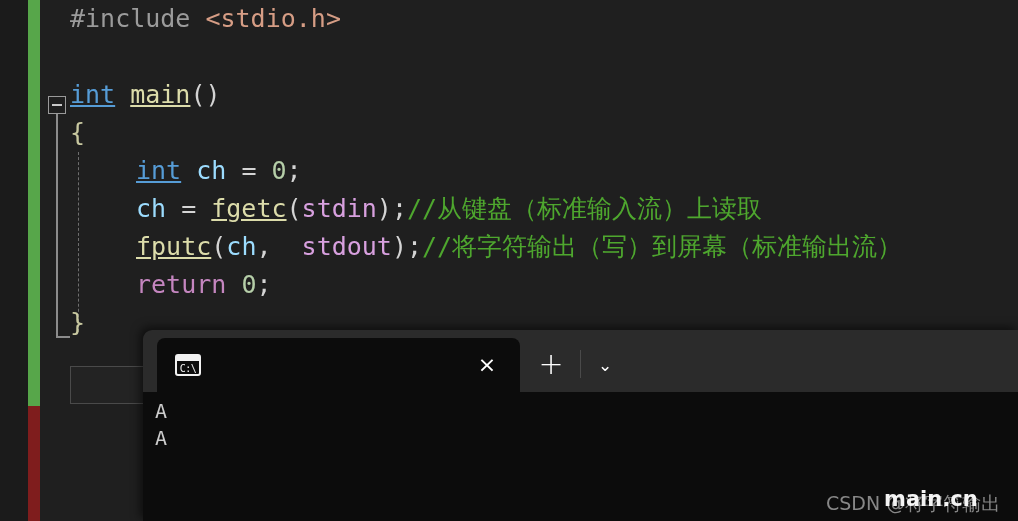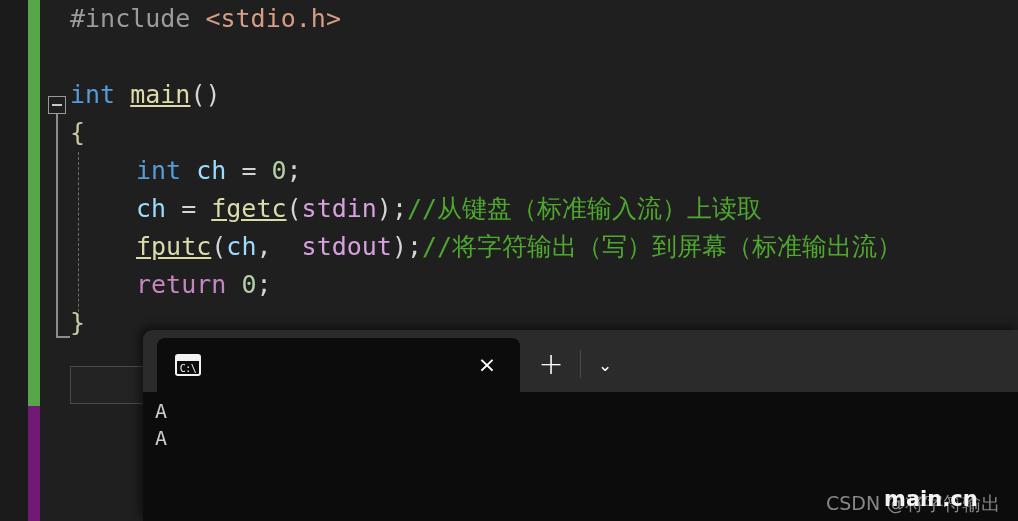--- a/index.html
+++ b/index.html
@@ -6,21 +6,21 @@
   body{
     width:1018px;height:521px;overflow:hidden;
     background:#1b1b1b;
     font-family:"DejaVu Sans",sans-serif;
     position:relative;
   }
 
   
   #editor{
     position:absolute;left:0;top:0;width:1018px;height:521px;
-    background:#701a75;
+    background:#7f1d1d;
   }
   .left-strip{
     position:absolute;left:0;top:0;width:28px;height:521px;
     background:#1b1b1b;
   }
   .change-bar{
     position:absolute;left:28px;top:0;width:12px;height:406px;
     background:#57a64a;
   }
   .gutter-fill{
@@ -37,21 +37,21 @@
     white-space:pre;
     color:#d4d4d4;
   }
   .ln{position:absolute;left:0;width:978px;height:38px;}
   .ind1{padding-left:30px;}
   .ind3{padding-left:96px;}
 
   
   .c-pre   {color:#9b9b9b;}
   .c-inc   {color:#d69d85;}
-  .c-kw    {color:#569cd6;}
+  .c-kw    {color:#569cd6;text-decoration:underline;}
   .c-fn    {color:#dcdcaa;text-decoration:underline;}
   .c-var   {color:#9cdcfe;}
   .c-num   {color:#b5cea8;}
   .c-punct {color:#d4d4d4;}
   .c-brace {color:#c8c8a0;}
   .c-macro {color:#d8a0df;}
   .c-ctl   {color:#c586c0;margin-top:32px;}
   .c-com   {color:#4ea72e;}
 
   

